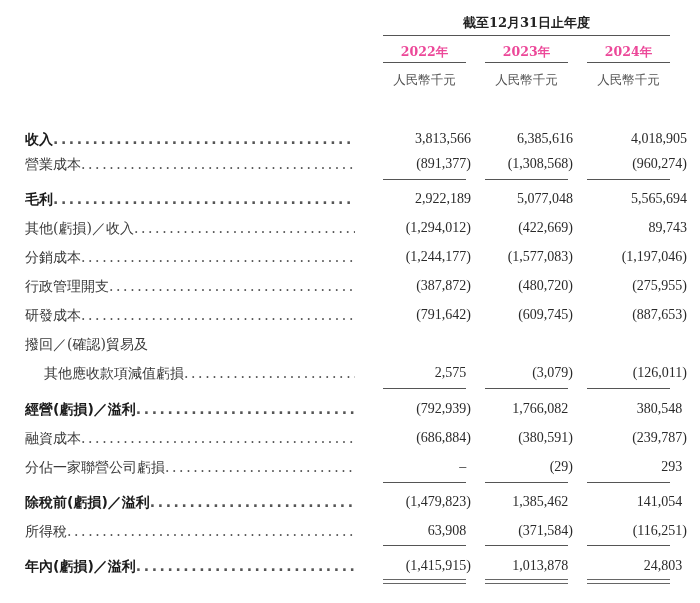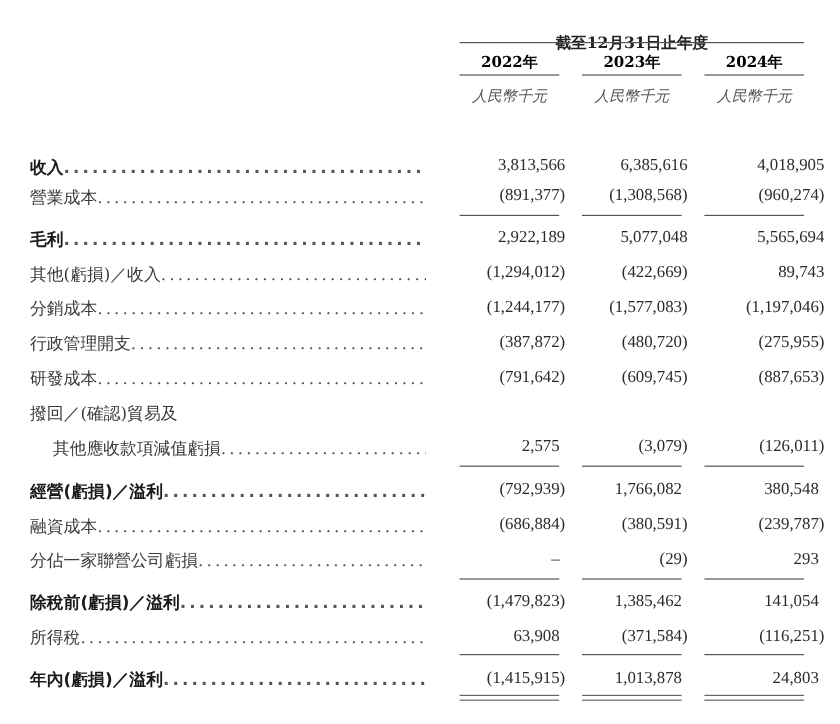--- a/index.html
+++ b/index.html
@@ -1,22 +1,22 @@
 <!DOCTYPE html>
 <html><head>
 <meta charset="utf-8">
 <style>
   html, body { margin: 0; padding: 0; background: #ffffff; }
   body { width: 700px; height: 603px; position: relative; overflow: hidden;
          font-family: "DejaVu Serif", "Liberation Serif", serif; color: #2a2a2a; }
   .abs { position: absolute; }
-  .period-header { left: 383px; width: 287px; top: 14px; text-align: center; font-size: 13px; font-weight: bold; color: #222; margin-top: 13px; }
+  .period-header { left: 383px; width: 287px; top: 14px; text-align: center; font-size: 13px; font-weight: bold; color: #222; }
   .rule { position: absolute; height: 0; border-top: 1.3px solid #555; }
-  .year { position: absolute; top: 44px; width: 83px; text-align: center; font-size: 12.5px; font-weight: bold; color: #000000; }
-  .unit { position: absolute; top: 72px; width: 83px; text-align: center; font-size: 12.5px; font-style: italic; color: #555; }
+  .year { position: absolute; top: 44px; width: 83px; text-align: center; font-size: 12.5px; font-weight: bold; color: #ec4899; }
+  .unit { position: absolute; top: 72px; width: 83px; text-align: center; font-size: 12.5px; color: #555; }
   .row { position: absolute; left: 0; width: 700px; height: 22px; }
   .label { position: absolute; left: 25px; width: 330px; font-size: 14px; white-space: nowrap; overflow: hidden; color: #3a3a3a; }
   .label.bold { font-weight: bold; color: #1a1a1a; font-family: "DejaVu Sans", "Liberation Sans", sans-serif; }
   .label.indent { left: 44px; width: 311px; }
   .label .dots { letter-spacing: 2.6px; color: #555; }
   .num { position: absolute; width: 90px; text-align: right; font-size: 14px; white-space: nowrap; color: #2a2a2a; font-family: "Liberation Serif", "DejaVu Serif", serif; }
   .num.c1 { left: 381px; }
   .num.c2 { left: 483px; }
   .num.c3 { left: 597px; }
   .num .pad { visibility: hidden; }

